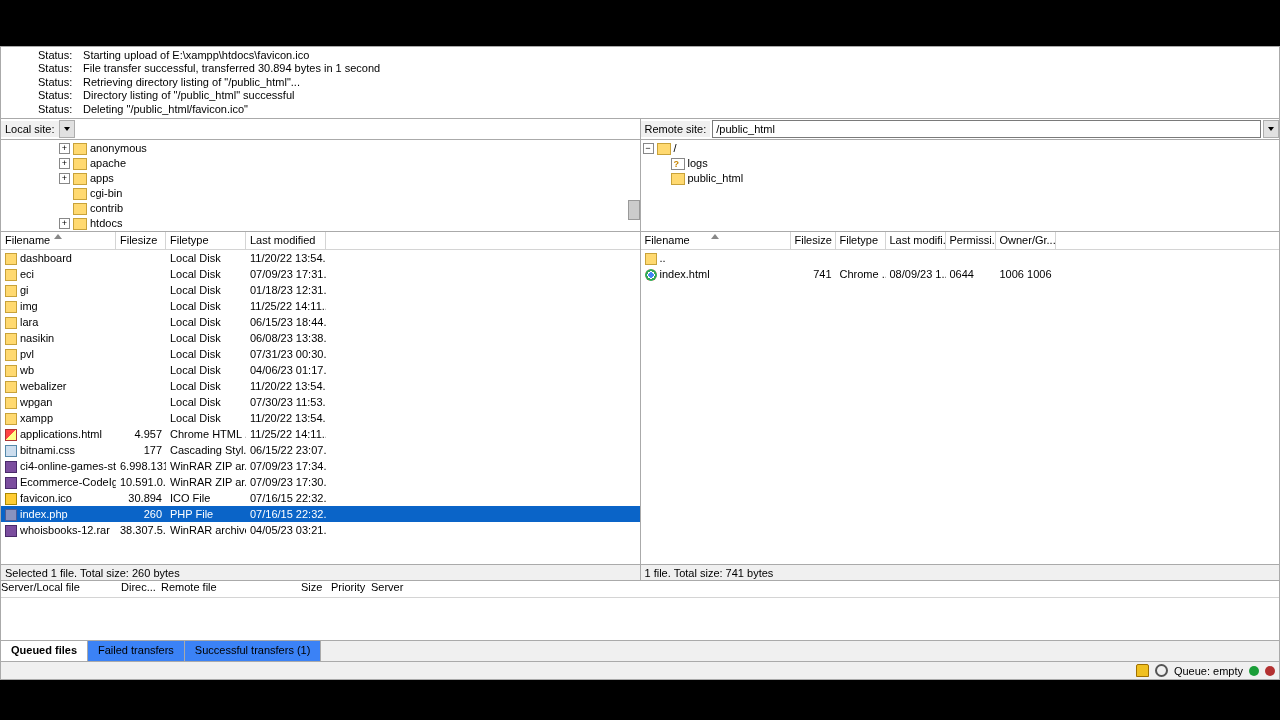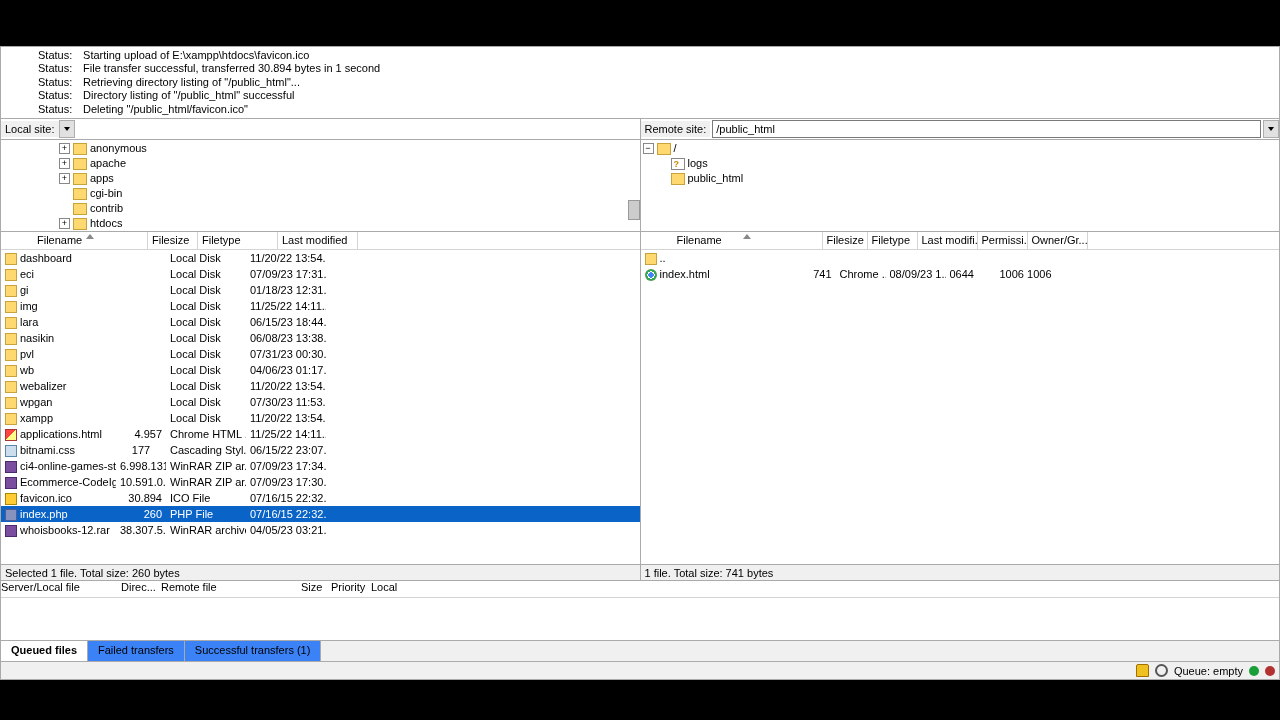--- a/index.html
+++ b/index.html
@@ -20,21 +20,21 @@
 .tree-half:last-child { border-right: none; }
 .tree-item { display: flex; align-items: center; height: 15px; line-height: 15px; white-space: nowrap; }
 .tree-toggle { width: 11px; height: 11px; border: 1px solid #888; display: inline-flex; align-items: center; justify-content: center; font-size: 9px; line-height: 1; margin-right: 3px; cursor: pointer; background: #fff; }
 .tree-spacer { display: inline-block; width: 14px; }
 .folder-icon { width: 14px; height: 12px; background: #FFD970; border: 1px solid #C8A23A; margin-right: 3px; display: inline-block; }
 .folder-icon.question { background: #fff; border-color: #888; position: relative; }
 .folder-icon.question::after { content: "?"; position: absolute; top: -2px; left: 2px; font-size: 9px; color: #c88400; font-weight: bold; }
 .filelist-row { flex: 1; display: flex; min-height: 0; }
 .filelist-half { flex: 1; display: flex; flex-direction: column; border-right: 1px solid #aaa; min-width: 0; }
 .filelist-half:last-child { border-right: none; }
-.list-header { display: flex; background: #fff; border-bottom: 1px solid #d4d4d4; height: 18px; padding-left: 32px; }
+.list-header { display: flex; background: #fff; border-bottom: 1px solid #d4d4d4; height: 18px; }
 .list-header .col { border-right: 1px solid #d4d4d4; padding: 2px 4px; cursor: pointer; white-space: nowrap; overflow: hidden; }
 .list-body { flex: 1; overflow-y: auto; }
 .list-row { display: flex; height: 16px; line-height: 16px; white-space: nowrap; }
 .list-row .cell { overflow: hidden; text-overflow: clip; padding: 0 4px; }
 .list-row.selected { background: #0a64c8; color: #fff; }
 .file-icon { width: 12px; height: 12px; display: inline-block; margin-right: 3px; vertical-align: middle; border: 1px solid #888; background: #fff; }
 .file-icon.folder { background: #FFD970; border-color: #C8A23A; }
 .file-icon.html { background: linear-gradient(135deg,#f44 50%,#ff8 50%); border-color: #a33; }
 .file-icon.css { background: #cde; border-color: #58a; }
 .file-icon.archive { background: #7b4d9e; border-color: #4a2a6a; }
@@ -239,21 +239,21 @@
             <span class="cell" style="width:80px">11/20/22 13:54...</span>
           </div>
           <div class="list-row">
             <span class="cell" style="width:115px"><span class="file-icon html"></span>applications.html</span>
             <span class="cell" style="width:50px;text-align:right">4.957</span>
             <span class="cell" style="width:80px">Chrome HTML ...</span>
             <span class="cell" style="width:80px">11/25/22 14:11...</span>
           </div>
           <div class="list-row">
             <span class="cell" style="width:115px"><span class="file-icon css"></span>bitnami.css</span>
-            <span class="cell" style="width:50px;text-align:center">177</span>
+            <span class="cell" style="width:50px;text-align:right">177</span>
             <span class="cell" style="width:80px">Cascading Styl...</span>
             <span class="cell" style="width:80px">06/15/22 23:07...</span>
           </div>
           <div class="list-row">
             <span class="cell" style="width:115px"><span class="file-icon archive"></span>ci4-online-games-st...</span>
             <span class="cell" style="width:50px;text-align:center">6.998.131</span>
             <span class="cell" style="width:80px">WinRAR ZIP ar...</span>
             <span class="cell" style="width:80px">07/09/23 17:34...</span>
           </div>
           <div class="list-row">
@@ -313,21 +313,21 @@
       <div class="status-strip">1 file. Total size: 741 bytes</div>
     </div>
   </div>
 
   <div class="queue-header" id="queue-cols">
       <div class="col" style="width: 120px;">Server/Local file</div>
       <div class="col" style="width: 40px;">Direc...</div>
       <div class="col" style="width: 140px;">Remote file</div>
       <div class="col" style="width: 30px;">Size</div>
       <div class="col" style="width: 40px;">Priority</div>
-      <div class="col" style="width: 40px;">Local</div>
+      <div class="col" style="width: 40px;">Server</div>
     </div>
   <div class="queue-body"></div>
 
   <div class="tabs">
     <div class="tab active">Queued files</div>
     <div class="tab">Failed transfers</div>
     <div class="tab">Successful transfers (1)</div>
   </div>
 
   <div class="bottom-bar">

